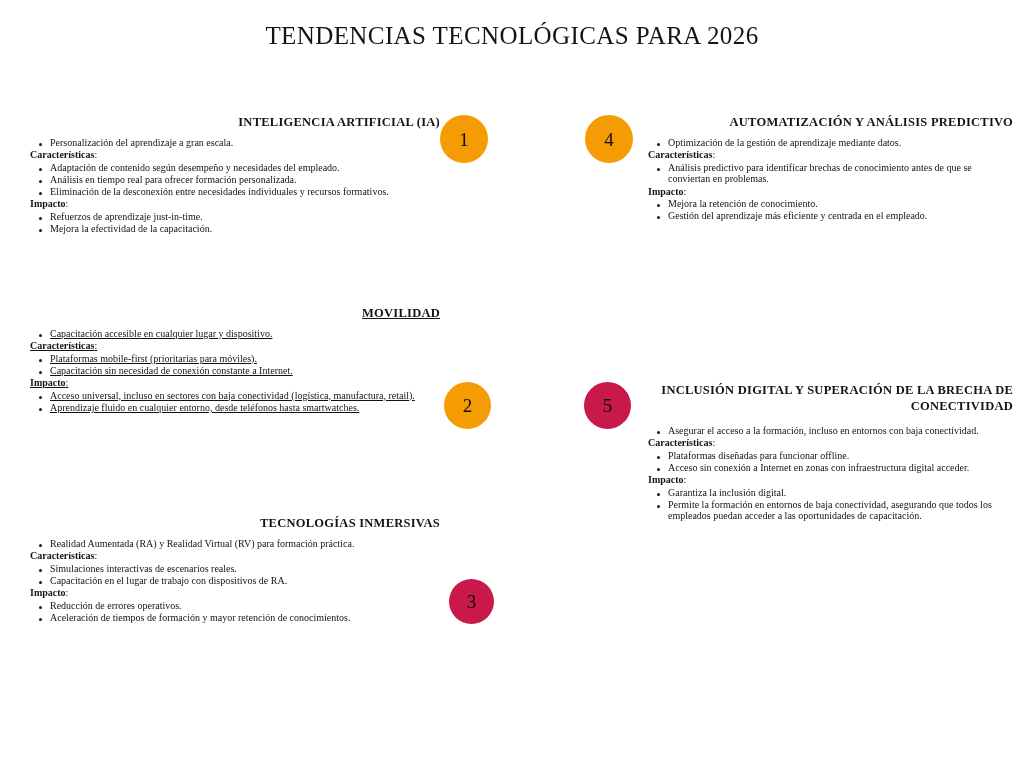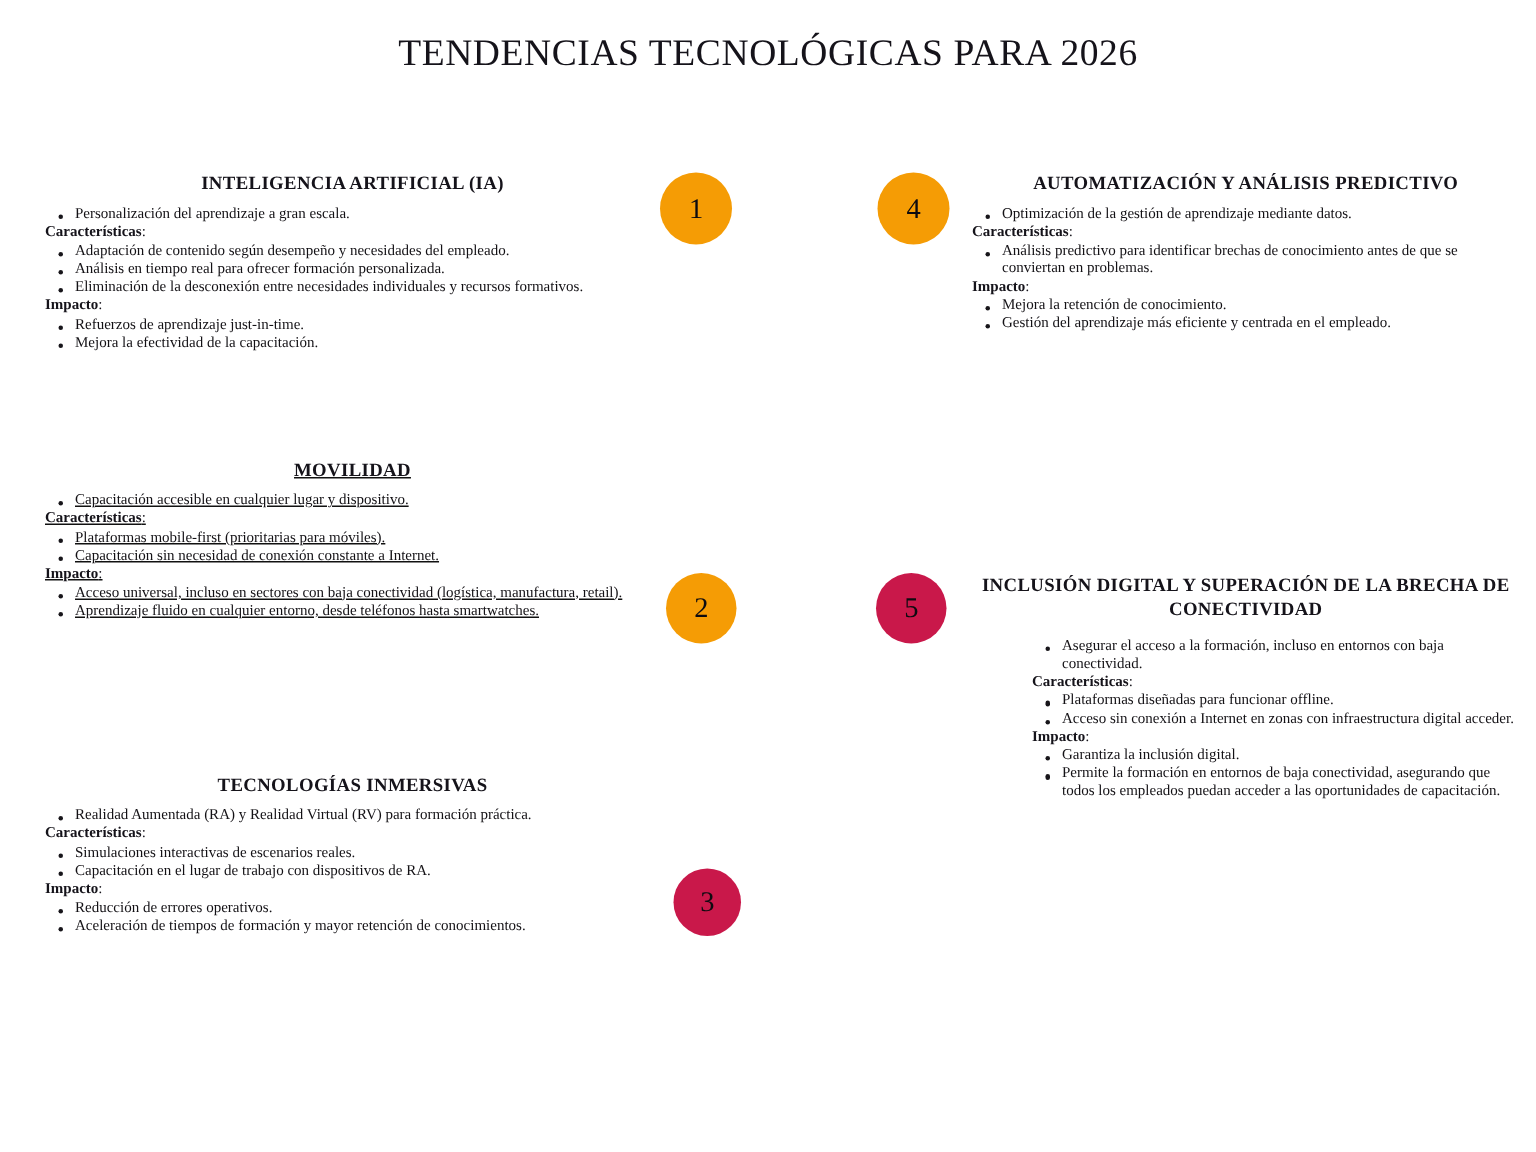--- a/index.html
+++ b/index.html
@@ -36,21 +36,21 @@
   }
   .col-left  { left: 30px;  width: 410px; }
   .col-right { left: 648px; width: 365px; }
 
   .section {
     position: absolute;
     width: 100%;
   }
 
   .sec-heading {
-    text-align: center;
+    text-align: right;
     font-size: 12.5px;
     font-weight: 700;
     letter-spacing: 0.25px;
     color: #15131a;
     line-height: 1.28;
     margin: 0 0 7px 0;
   }
 
   .sec-body { font-size: 10px; line-height: 1.17; }
 
@@ -181,21 +181,21 @@
       <p class="sub-label"><span>Impacto</span><span class="colon">:</span></p>
       <ul class="blist">
         <li>Mejora la retención de conocimiento.</li>
         <li>Gestión del aprendizaje más eficiente y centrada en el empleado.</li>
       </ul>
     </div>
   </div>
 
   <div class="section" style="top:382px;">
     <div class="sec-heading">INCLUSIÓN DIGITAL Y SUPERACIÓN DE LA BRECHA DE CONECTIVIDAD</div>
-    <div class="sec-body" style="margin-top:11px;margin-left:40px;">
+    <div class="sec-body" style="margin-top:11px;">
       <ul class="blist">
         <li>Asegurar el acceso a la formación, incluso en entornos con baja conectividad.</li>
       </ul>
       <p class="sub-label"><span>Características</span><span class="colon">:</span></p>
       <ul class="blist">
         <li>Plataformas diseñadas para funcionar offline.</li>
         <li>Acceso sin conexión a Internet en zonas con infraestructura digital acceder.</li>
       </ul>
       <p class="sub-label"><span>Impacto</span><span class="colon">:</span></p>
       <ul class="blist">

